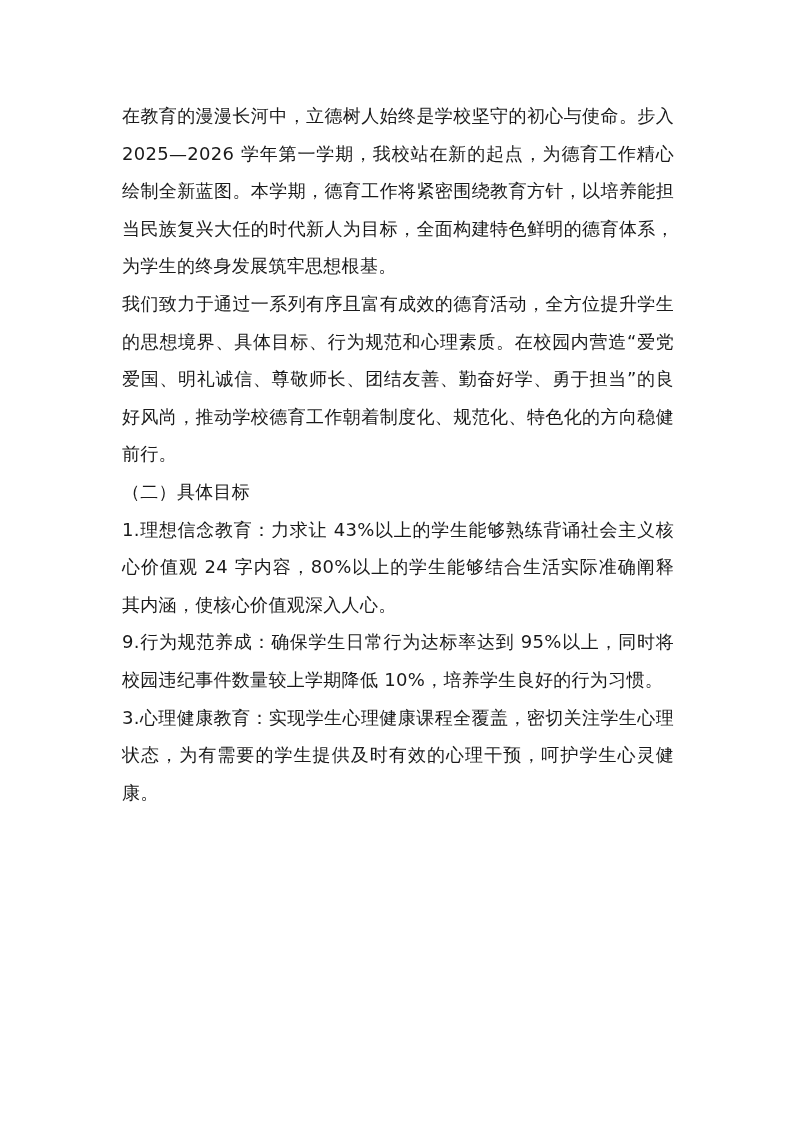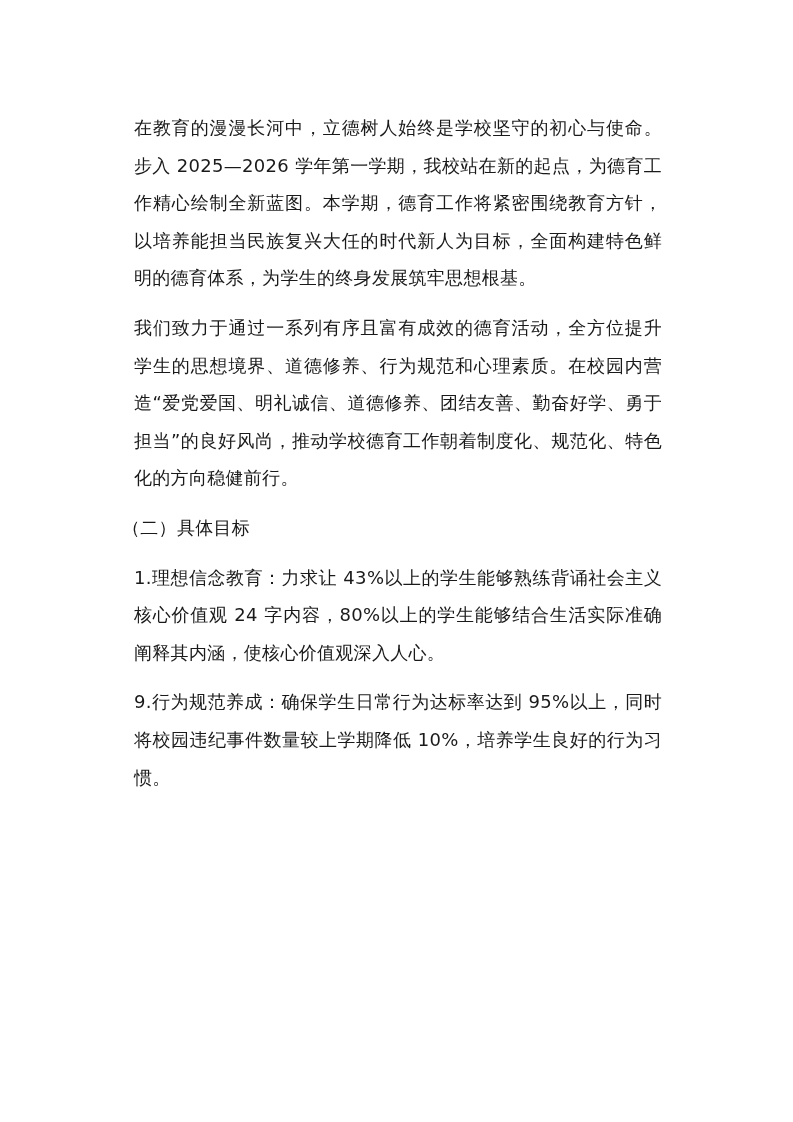--- a/index.html
+++ b/index.html
@@ -18,34 +18,35 @@
       left: 122px;
       top: 97px;
       width: 552px;
       color: #1a1a1a;
       font-family: "DejaVu Sans", "Liberation Sans", sans-serif;
       font-size: 18px;
       line-height: 37.6px;
       letter-spacing: 0.3px;
     }
     .para {
-      margin: 12px;
+      margin: 0;
       text-align: justify;
       text-justify: inter-character;
     }
     .heading {
       margin: 0;
     }
     .subheading {
       margin: 0;
       padding-left: 0;
     }
   </style>
 </head>
 <body>
 
 <div class="page">
   <p class="para">在教育的漫漫长河中，立德树人始终是学校坚守的初心与使命。步入 2025—2026 学年第一学期，我校站在新的起点，为德育工作精心绘制全新蓝图。本学期，德育工作将紧密围绕教育方针，以培养能担当民族复兴大任的时代新人为目标，全面构建特色鲜明的德育体系，为学生的终身发展筑牢思想根基。</p>
-  <p class="para">我们致力于通过一系列有序且富有成效的德育活动，全方位提升学生的思想境界、道德修养、行为规范和心理素质。在校园内营造“爱党爱国、明礼诚信、道德修养、团结友善、勤奋好学、勇于担当”的良好风尚，推动学校德育工作朝着制度化、规范化、特色化的方向稳健前行。</p>
+  <p class="para">我们致力于通过一系列有序且富有成效的德育活动，全方位提升学生的思想境界、具体目标、行为规范和心理素质。在校园内营造“爱党爱国、明礼诚信、尊敬师长、团结友善、勤奋好学、勇于担当”的良好风尚，推动学校德育工作朝着制度化、规范化、特色化的方向稳健前行。</p>
   <p class="subheading">（二）具体目标</p>
   <p class="para">1.理想信念教育：力求让 43%以上的学生能够熟练背诵社会主义核心价值观 24 字内容，80%以上的学生能够结合生活实际准确阐释其内涵，使核心价值观深入人心。</p>
   <p class="para">9.行为规范养成：确保学生日常行为达标率达到 95%以上，同时将校园违纪事件数量较上学期降低 10%，培养学生良好的行为习惯。</p>
+  <p class="para">3.心理健康教育：实现学生心理健康课程全覆盖，密切关注学生心理状态，为有需要的学生提供及时有效的心理干预，呵护学生心灵健康。</p>
 </div>
 
 </body></html>

